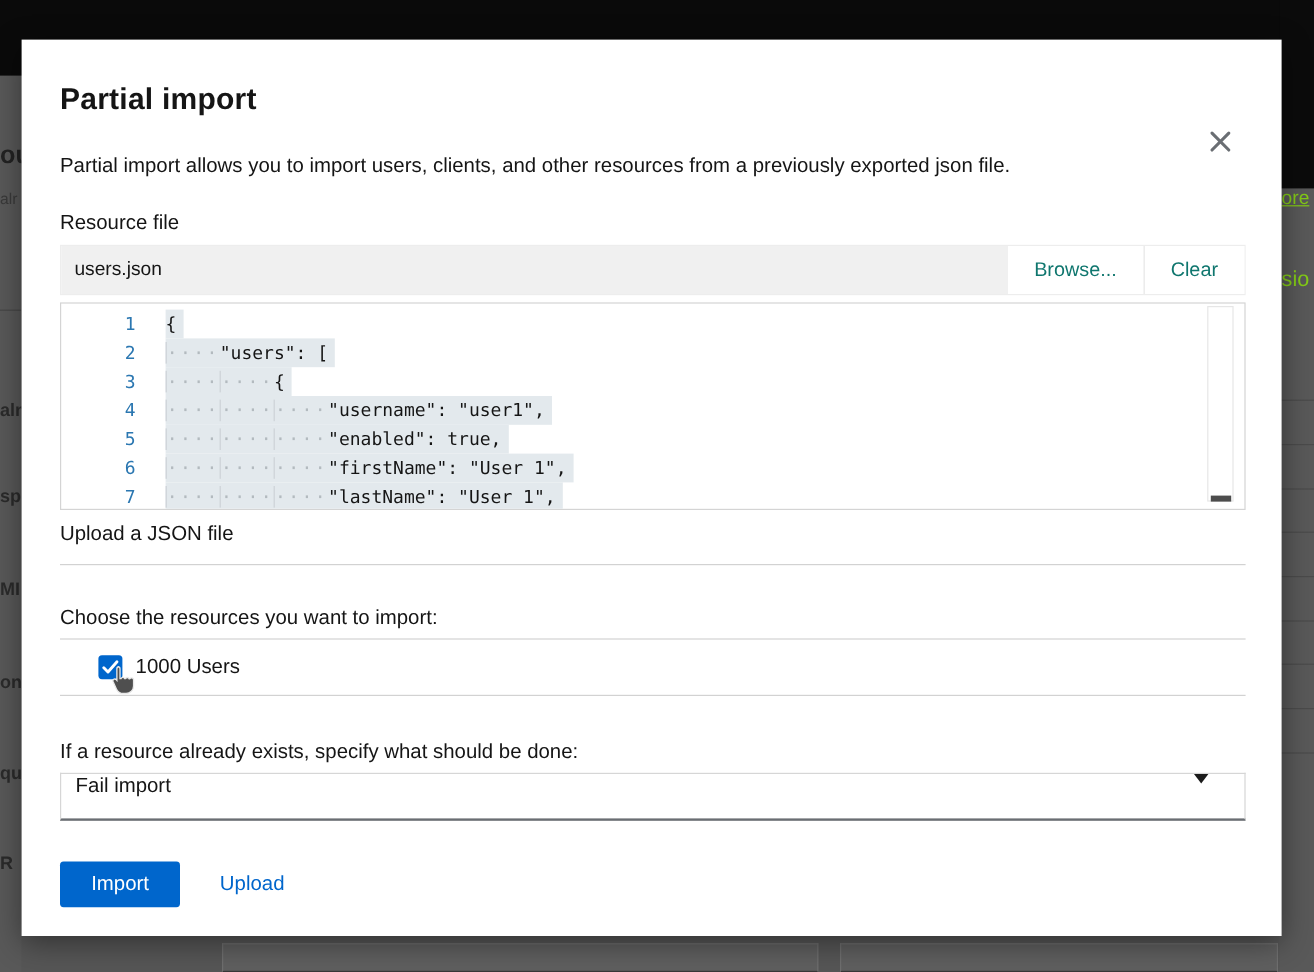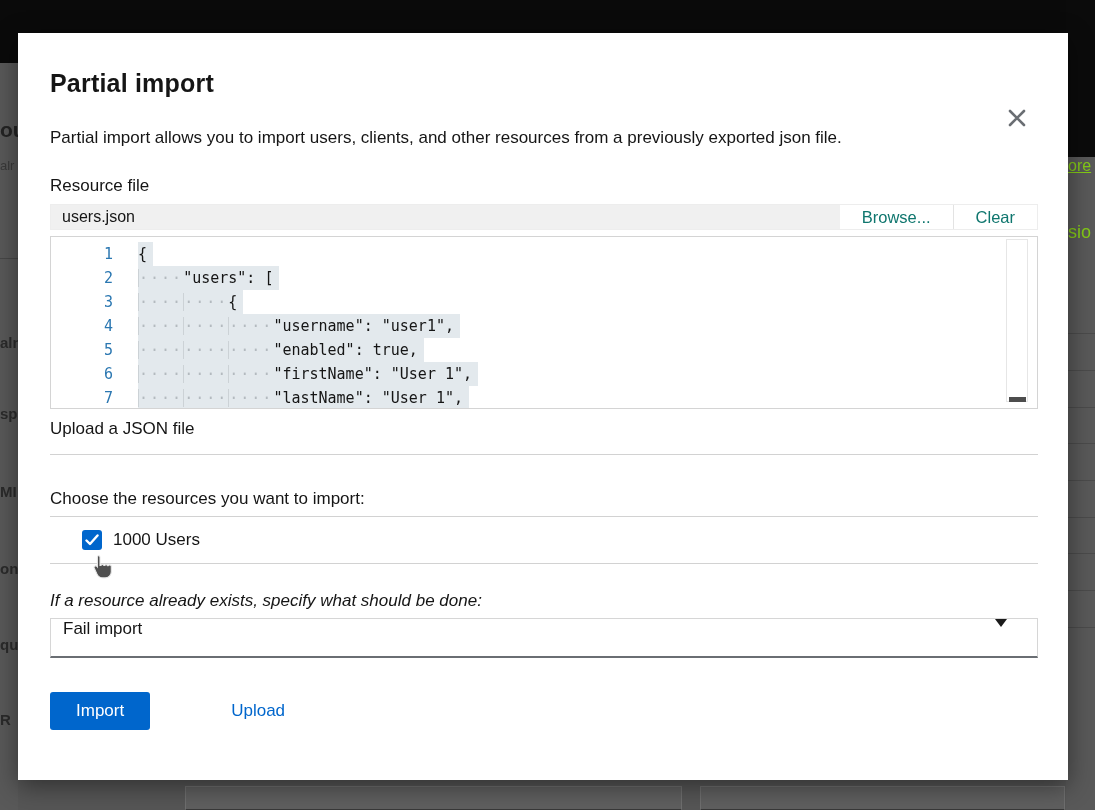--- a/index.html
+++ b/index.html
@@ -28,21 +28,21 @@
     box-shadow:0 6px 24px rgba(0,0,0,.45);box-sizing:border-box;
     padding:35px 30px 0 32px;color:#151515;}
   .modal-title{font-size:25px;line-height:30px;font-weight:700;letter-spacing:.2px;}
   .modal-close{position:absolute;top:74px;right:40px;width:22px;height:22px;border:none;
     background:transparent;cursor:pointer;padding:0;}
   .modal-desc{margin-top:28px;font-size:17px;line-height:23px;color:#151515;}
 
   .field-label{margin-top:26px;font-size:17px;line-height:22px;}
 
   
-  .file-row{margin-top:7px;display:flex;height:26px;border:1px solid #ededed;box-sizing:border-box;}
+  .file-row{margin-top:7px;display:flex;height:42px;border:1px solid #ededed;box-sizing:border-box;}
   .file-name{flex:1;background:#f0f0f0;font-size:16px;color:#151515;display:flex;
     align-items:center;padding-left:11px;}
   .file-btn{background:#fff;border:none;font-family:inherit;font-size:16.5px;color:#0f766e;
     cursor:pointer;padding:0 22px;}
   .file-sep{width:1px;background:#e3e3e3;}
 
   
   .editor{position:relative;margin-top:6px;height:173px;border:1px solid #d4d4d4;
     box-sizing:border-box;background:#fff;overflow:hidden;
     font-family:"DejaVu Sans Mono","Liberation Mono",monospace;font-size:15px;}
@@ -59,29 +59,29 @@
   .hr{margin-top:14px;height:1px;background:#d2d2d2;}
   .section-label{margin-top:33px;font-size:17px;line-height:22px;}
   .hr2{margin-top:6px;height:1px;background:#d2d2d2;}
 
   
   .check-row{height:46px;display:flex;align-items:center;padding-left:32px;}
   .checkbox{width:20px;height:20px;border-radius:3px;background:#0066cc;display:flex;
     align-items:center;justify-content:center;flex:none;cursor:pointer;}
   .check-label{margin-left:11px;font-size:17px;}
 
-  .policy-label{margin-top:26px;font-size:17px;line-height:22px;font-style:italic;}
+  .policy-label{margin-top:36px;font-size:17px;line-height:22px;}
   .select{margin-top:6px;height:40px;border:1px solid #d6d6d6;border-bottom:2px solid #6a6e73;
     box-sizing:border-box;display:flex;align-items:flex-start;padding:0 12px;cursor:pointer;
     justify-content:space-between;background:#fff;}
   .select-value{font-size:17px;color:#151515;}
   .caret{width:0;height:0;border-left:6px solid transparent;border-right:6px solid transparent;
     border-top:8px solid #1b1b1b;margin-right:18px;}
 
-  .actions{margin-top:34px;display:flex;align-items:center;gap:48px;}
+  .actions{margin-top:34px;display:flex;align-items:center;}
   .btn-primary{background:#0066cc;color:#fff;border:none;border-radius:3px;font-family:inherit;
     font-size:17px;padding:9px 26px;cursor:pointer;}
   .link-cancel{margin-left:33px;color:#0066cc;font-size:17px;text-decoration:none;cursor:pointer;}
 
   .cursor-hand{position:absolute;left:90px;top:554px;z-index:50;pointer-events:none;}
 </style>
 </head>
 <body>
 
 <div id="screen">

